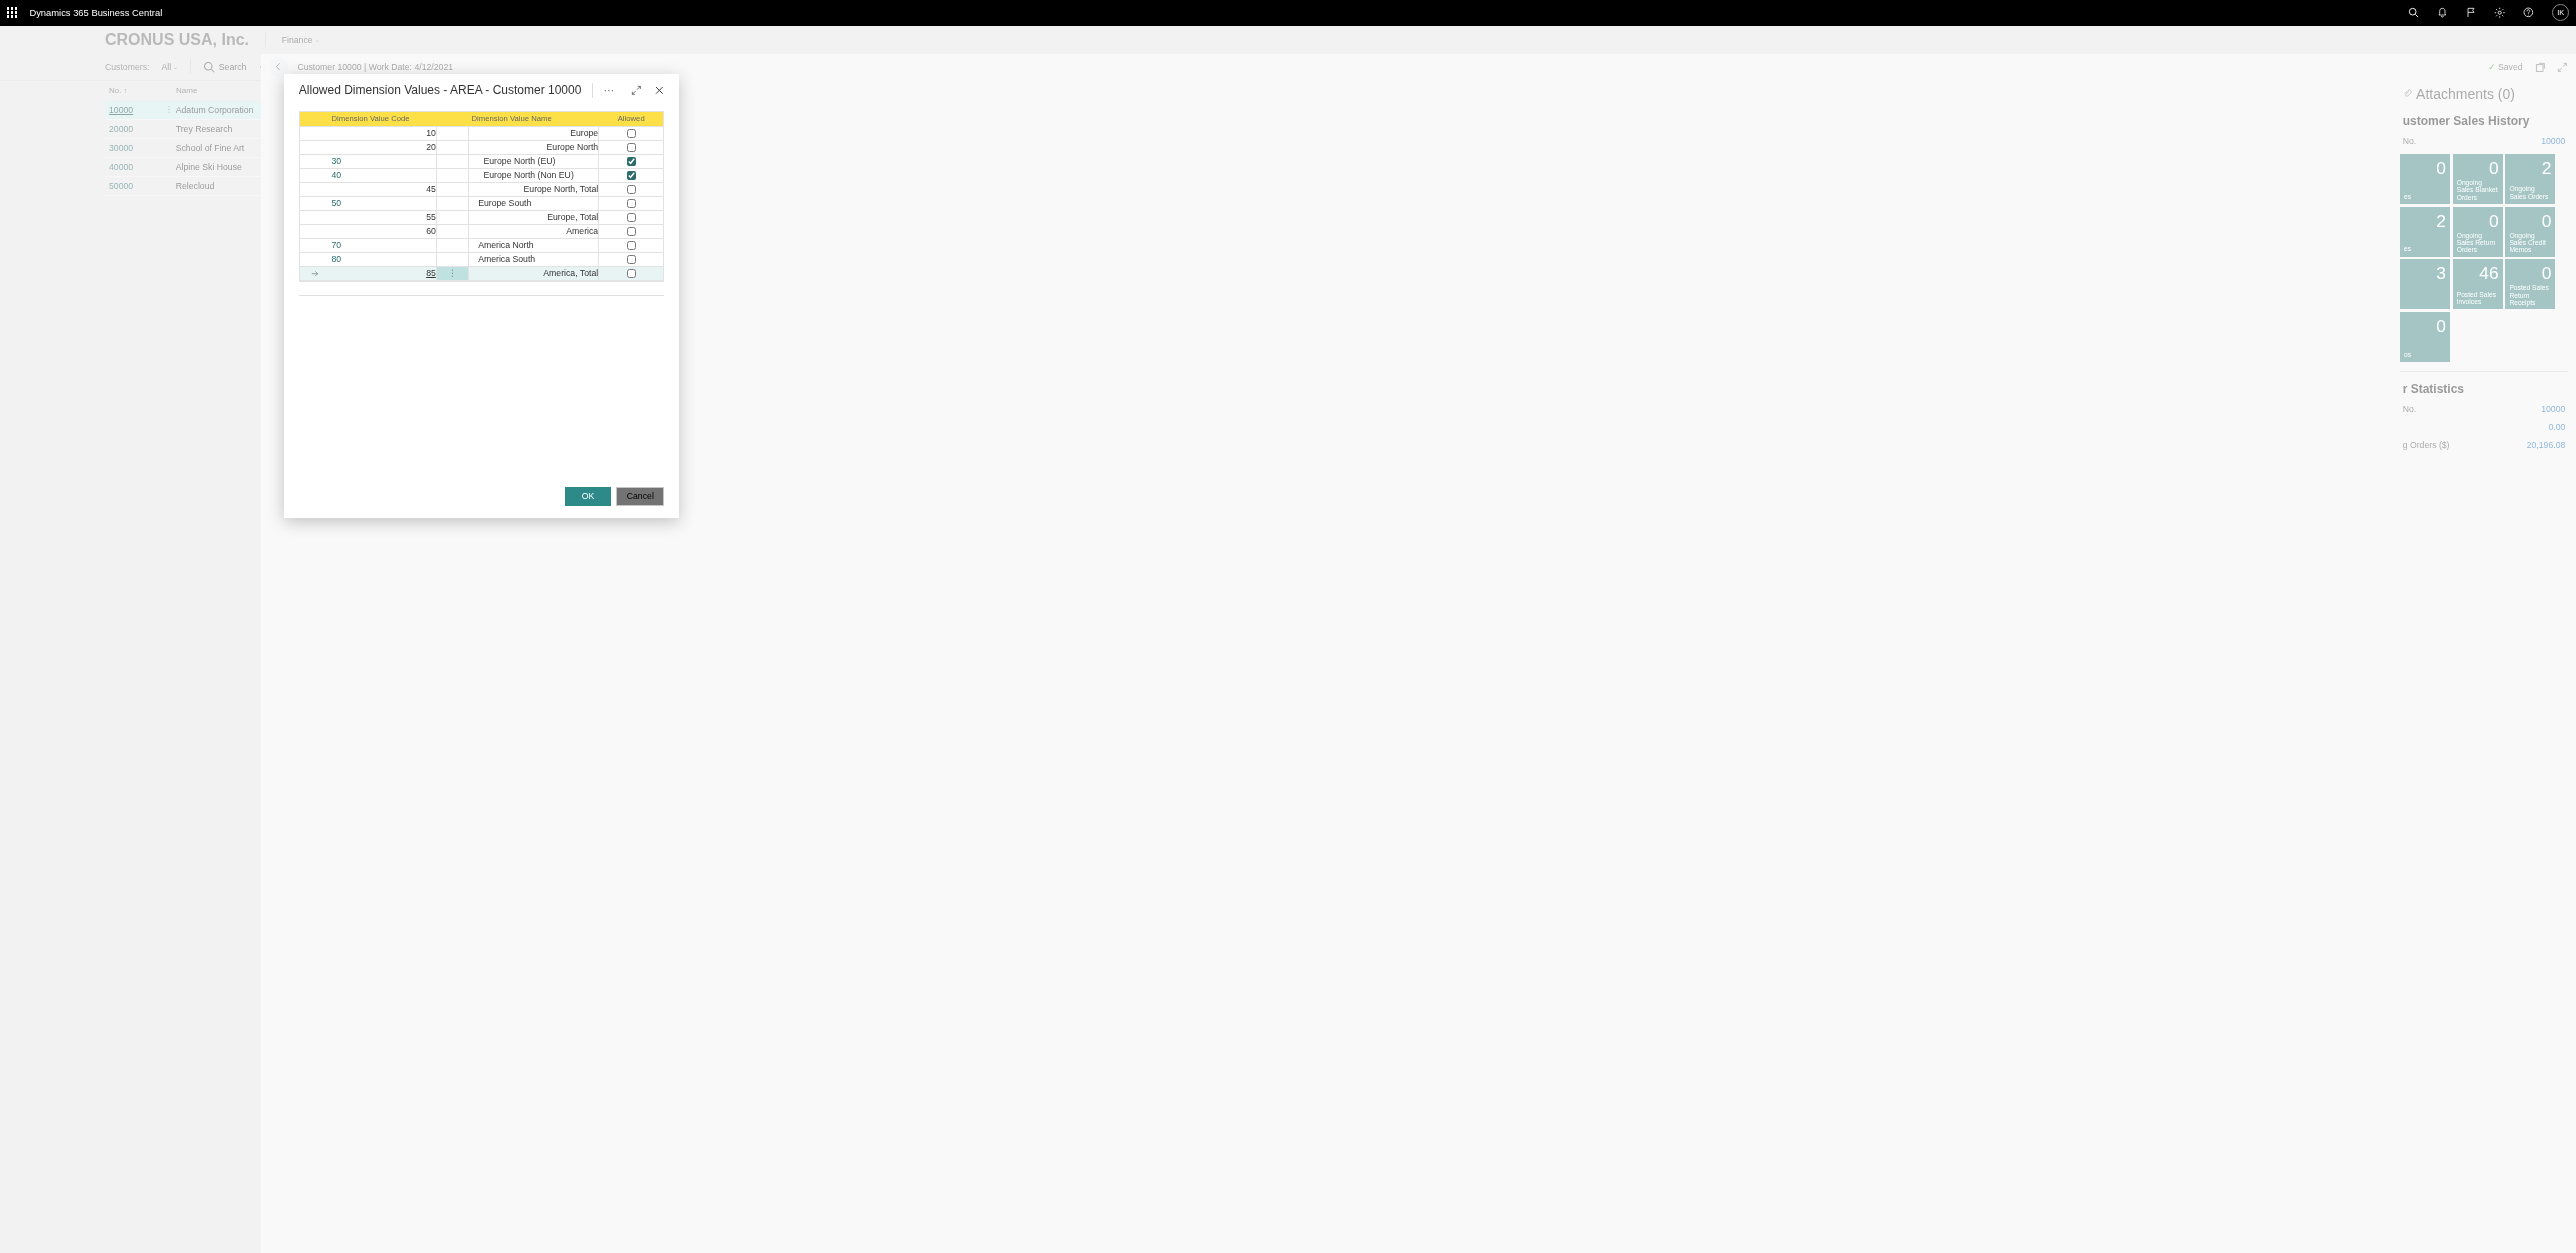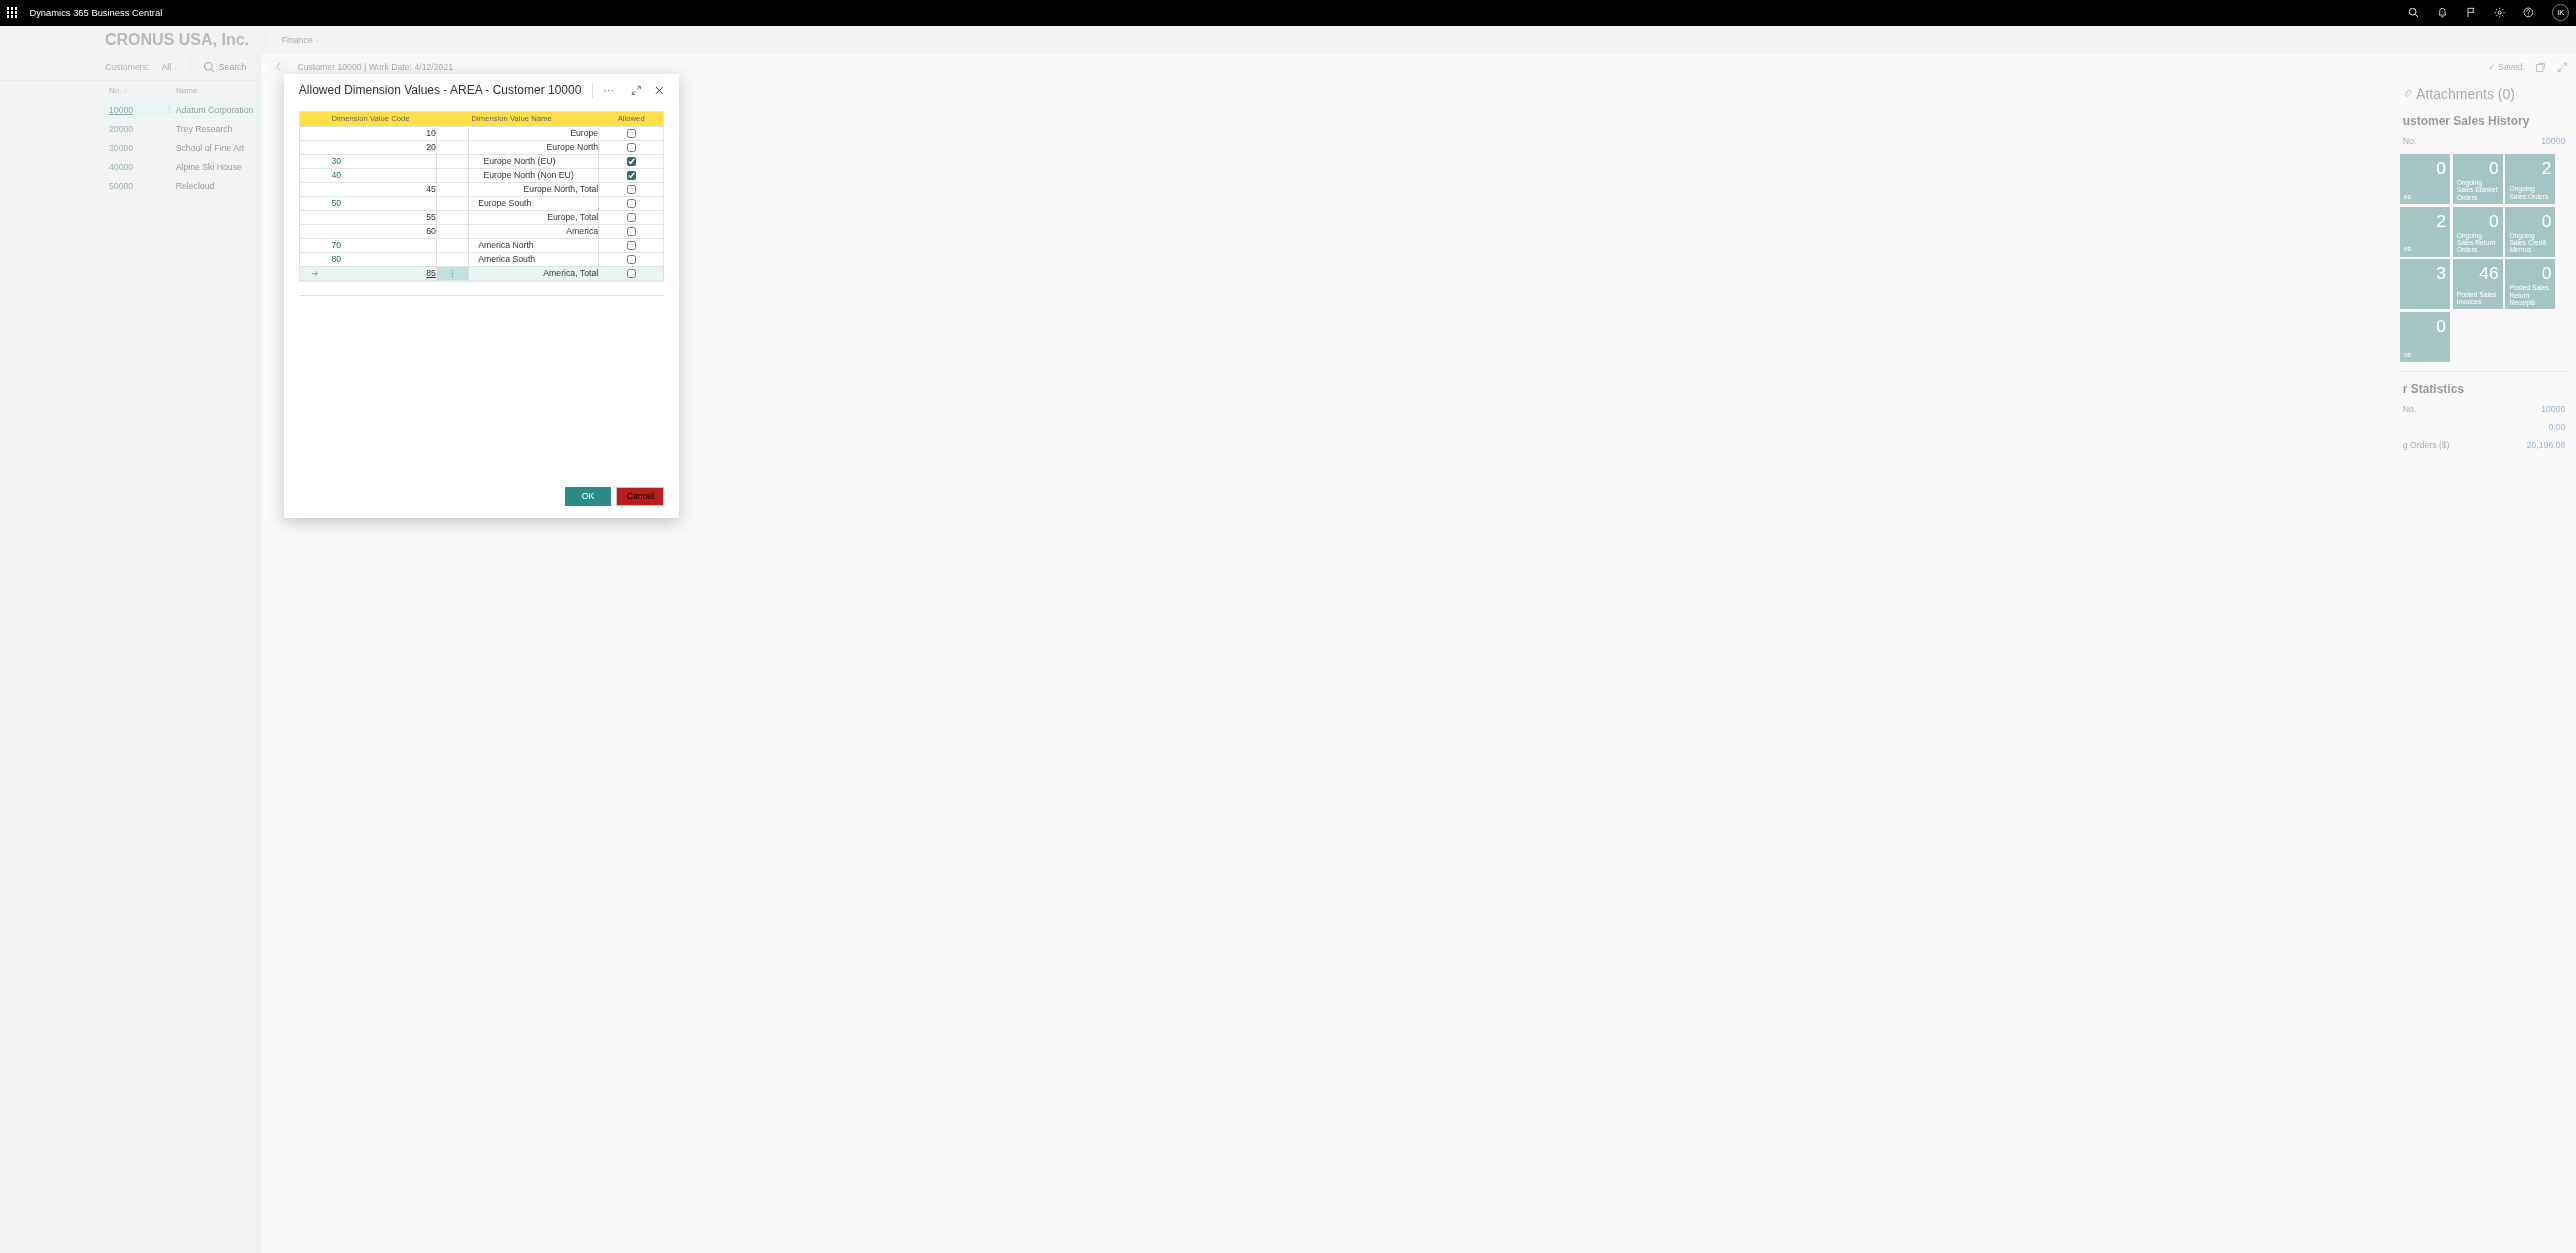--- a/index.html
+++ b/index.html
@@ -88,21 +88,21 @@
 .grow .link { color: #2b6c6b; }
 .grow.active { background: #e8f4f4; }
 .grow.active .gcol-menu { background: #bfe2e1; }
 .grow.active .gcol-code .val { text-decoration: underline; }
 .indent1 .gcol-name span { padding-left: 6.7px; }
 .indent2 .gcol-name span { padding-left: 12px; }
 input[type=checkbox] { width: 8.7px; height: 8.7px; accent-color: #2b6c6b; }
 
 .modal-sep { height: 0.7px; background: #e0e0e0; margin: 13.4px 14.8px 0; }
 .modal-foot { margin-top: auto; padding: 9.4px 14.8px 12px; display: flex; justify-content: flex-end; gap: 5.4px; }
-.btn { min-width: 46px; height: 19px; padding: 0 9.4px; font-size: 8.7px; border: 0.7px solid #c6c6c6; background: #b91c1c; cursor: pointer; }
+.btn { min-width: 46px; height: 19px; padding: 0 9.4px; font-size: 8.7px; border: 0.7px solid #c6c6c6; background: #737373; cursor: pointer; }
 .btn.primary { background: #2d8a89; color: #fff; border-color: #2d8a89; }
 
 .sort-arrow { font-size: 6.7px; }
 svg { display: block; }
 </style>
 </head>
 <body>
 
 <div class="topbar">
   <div class="topbar-left">

